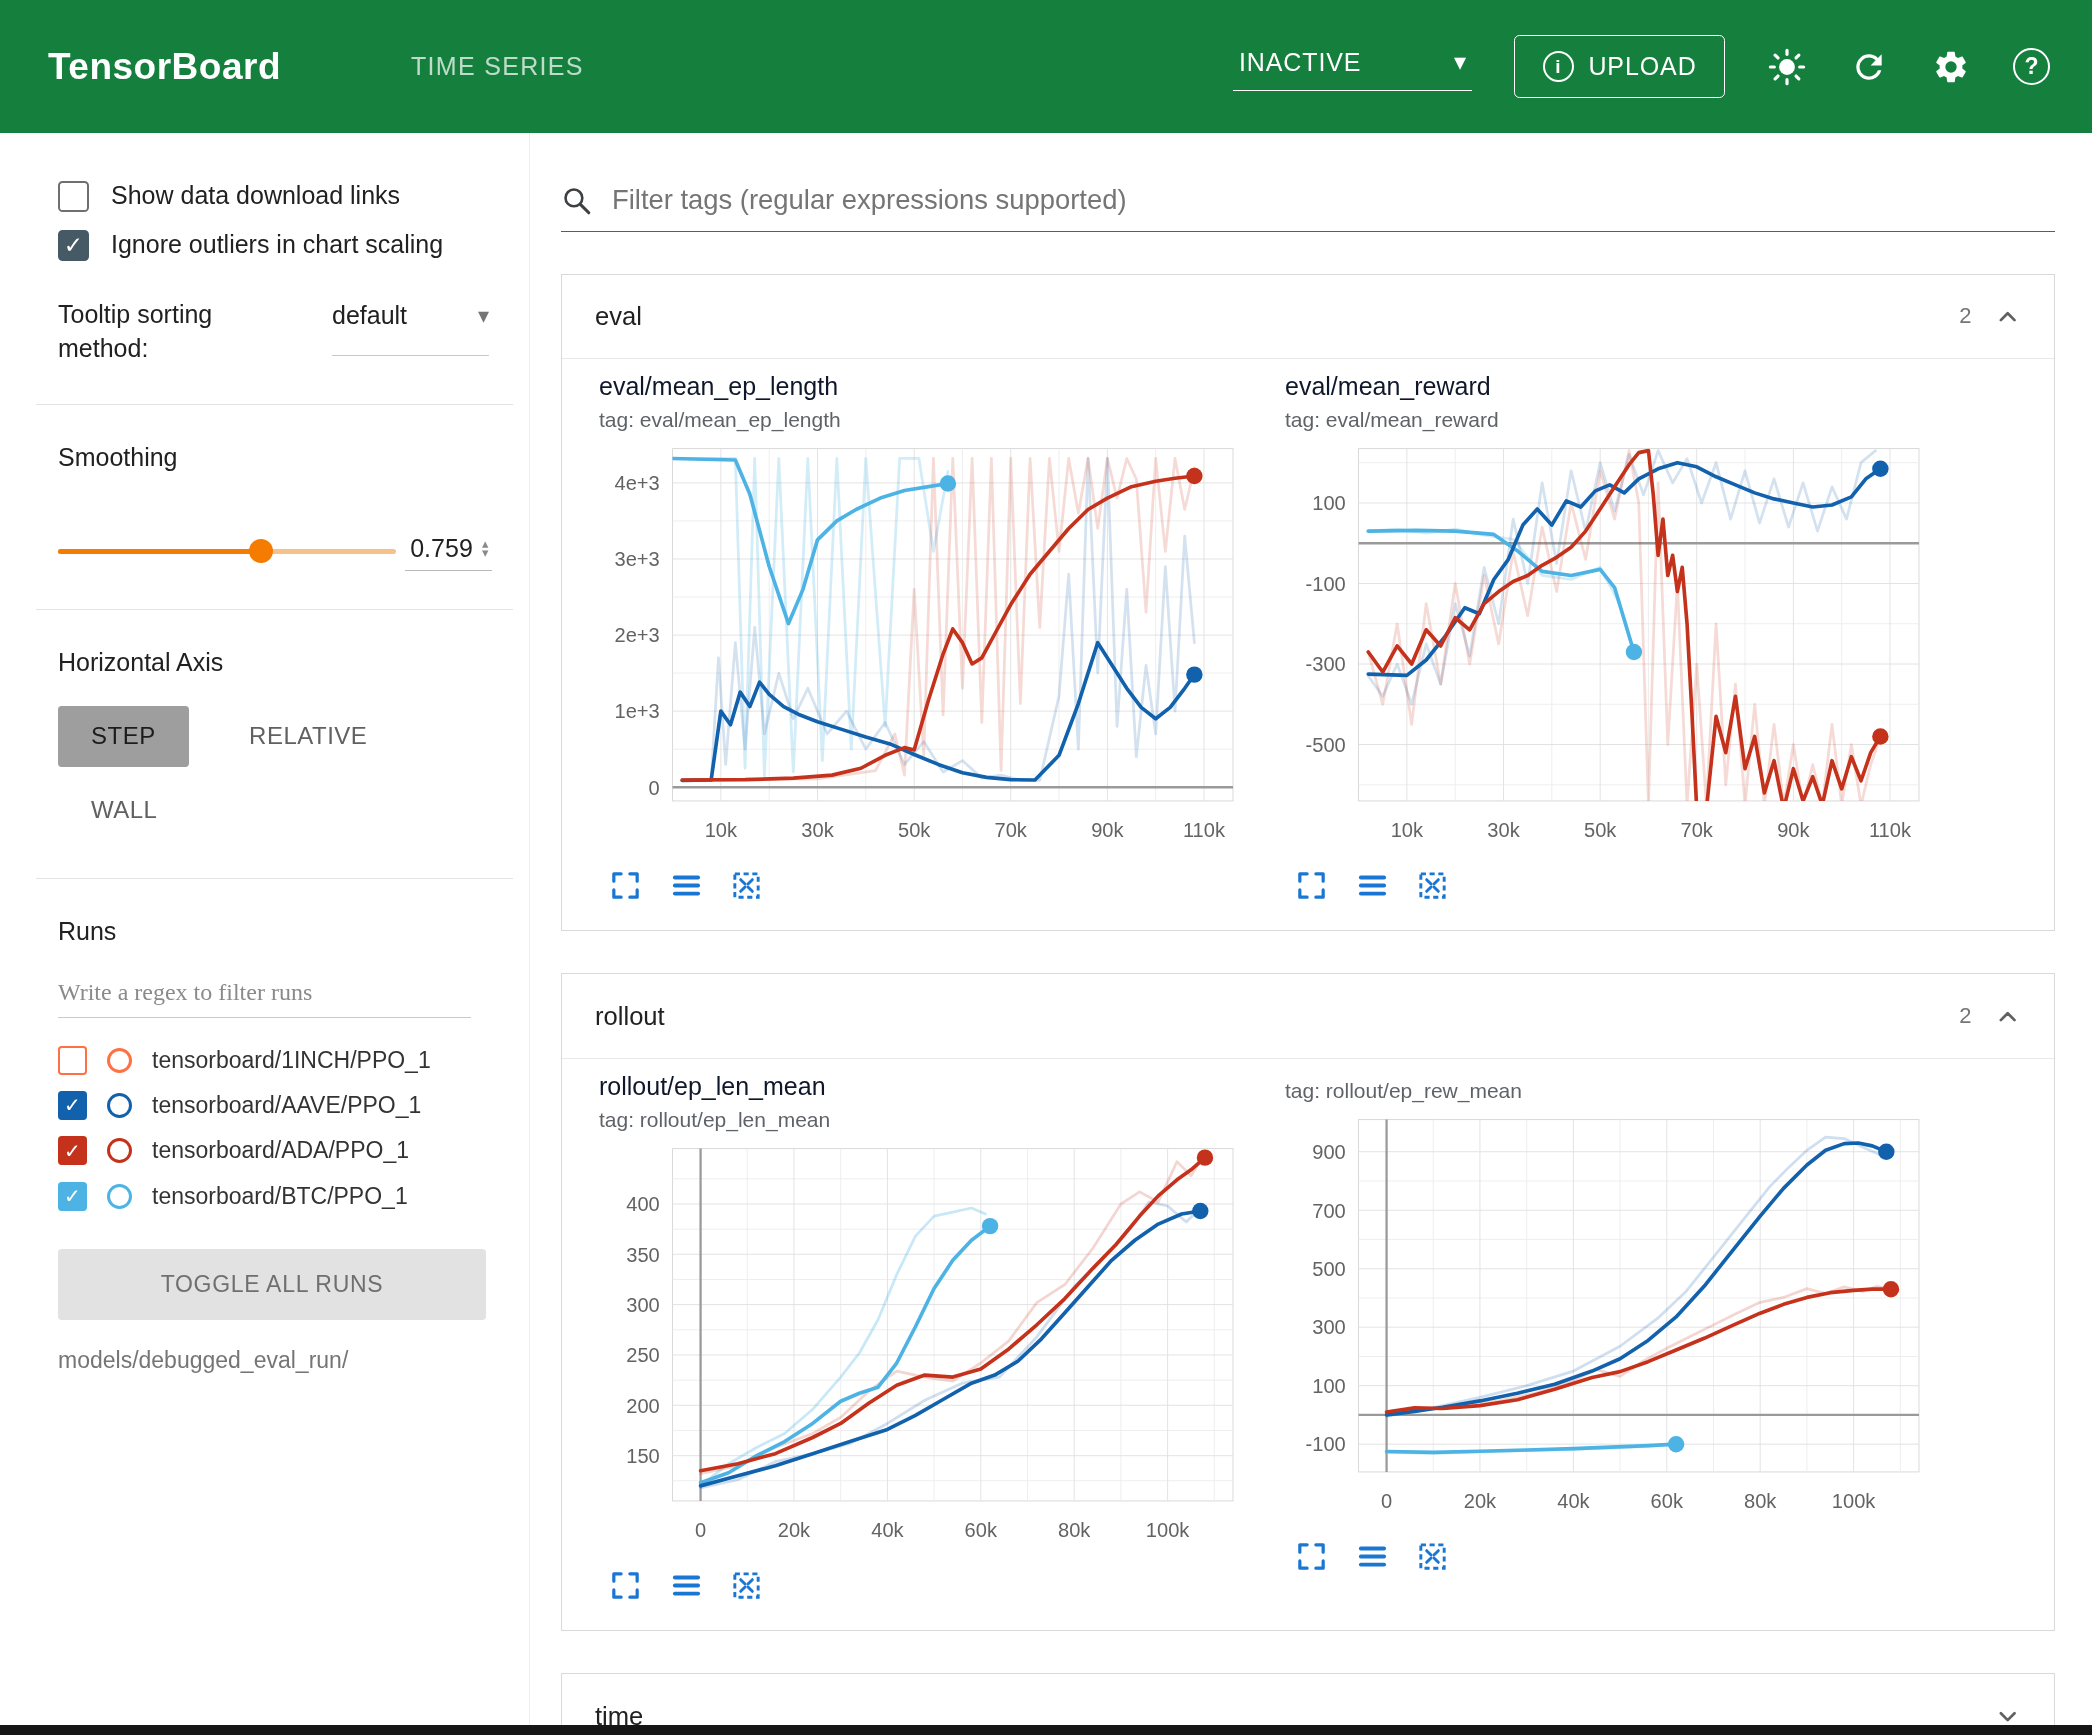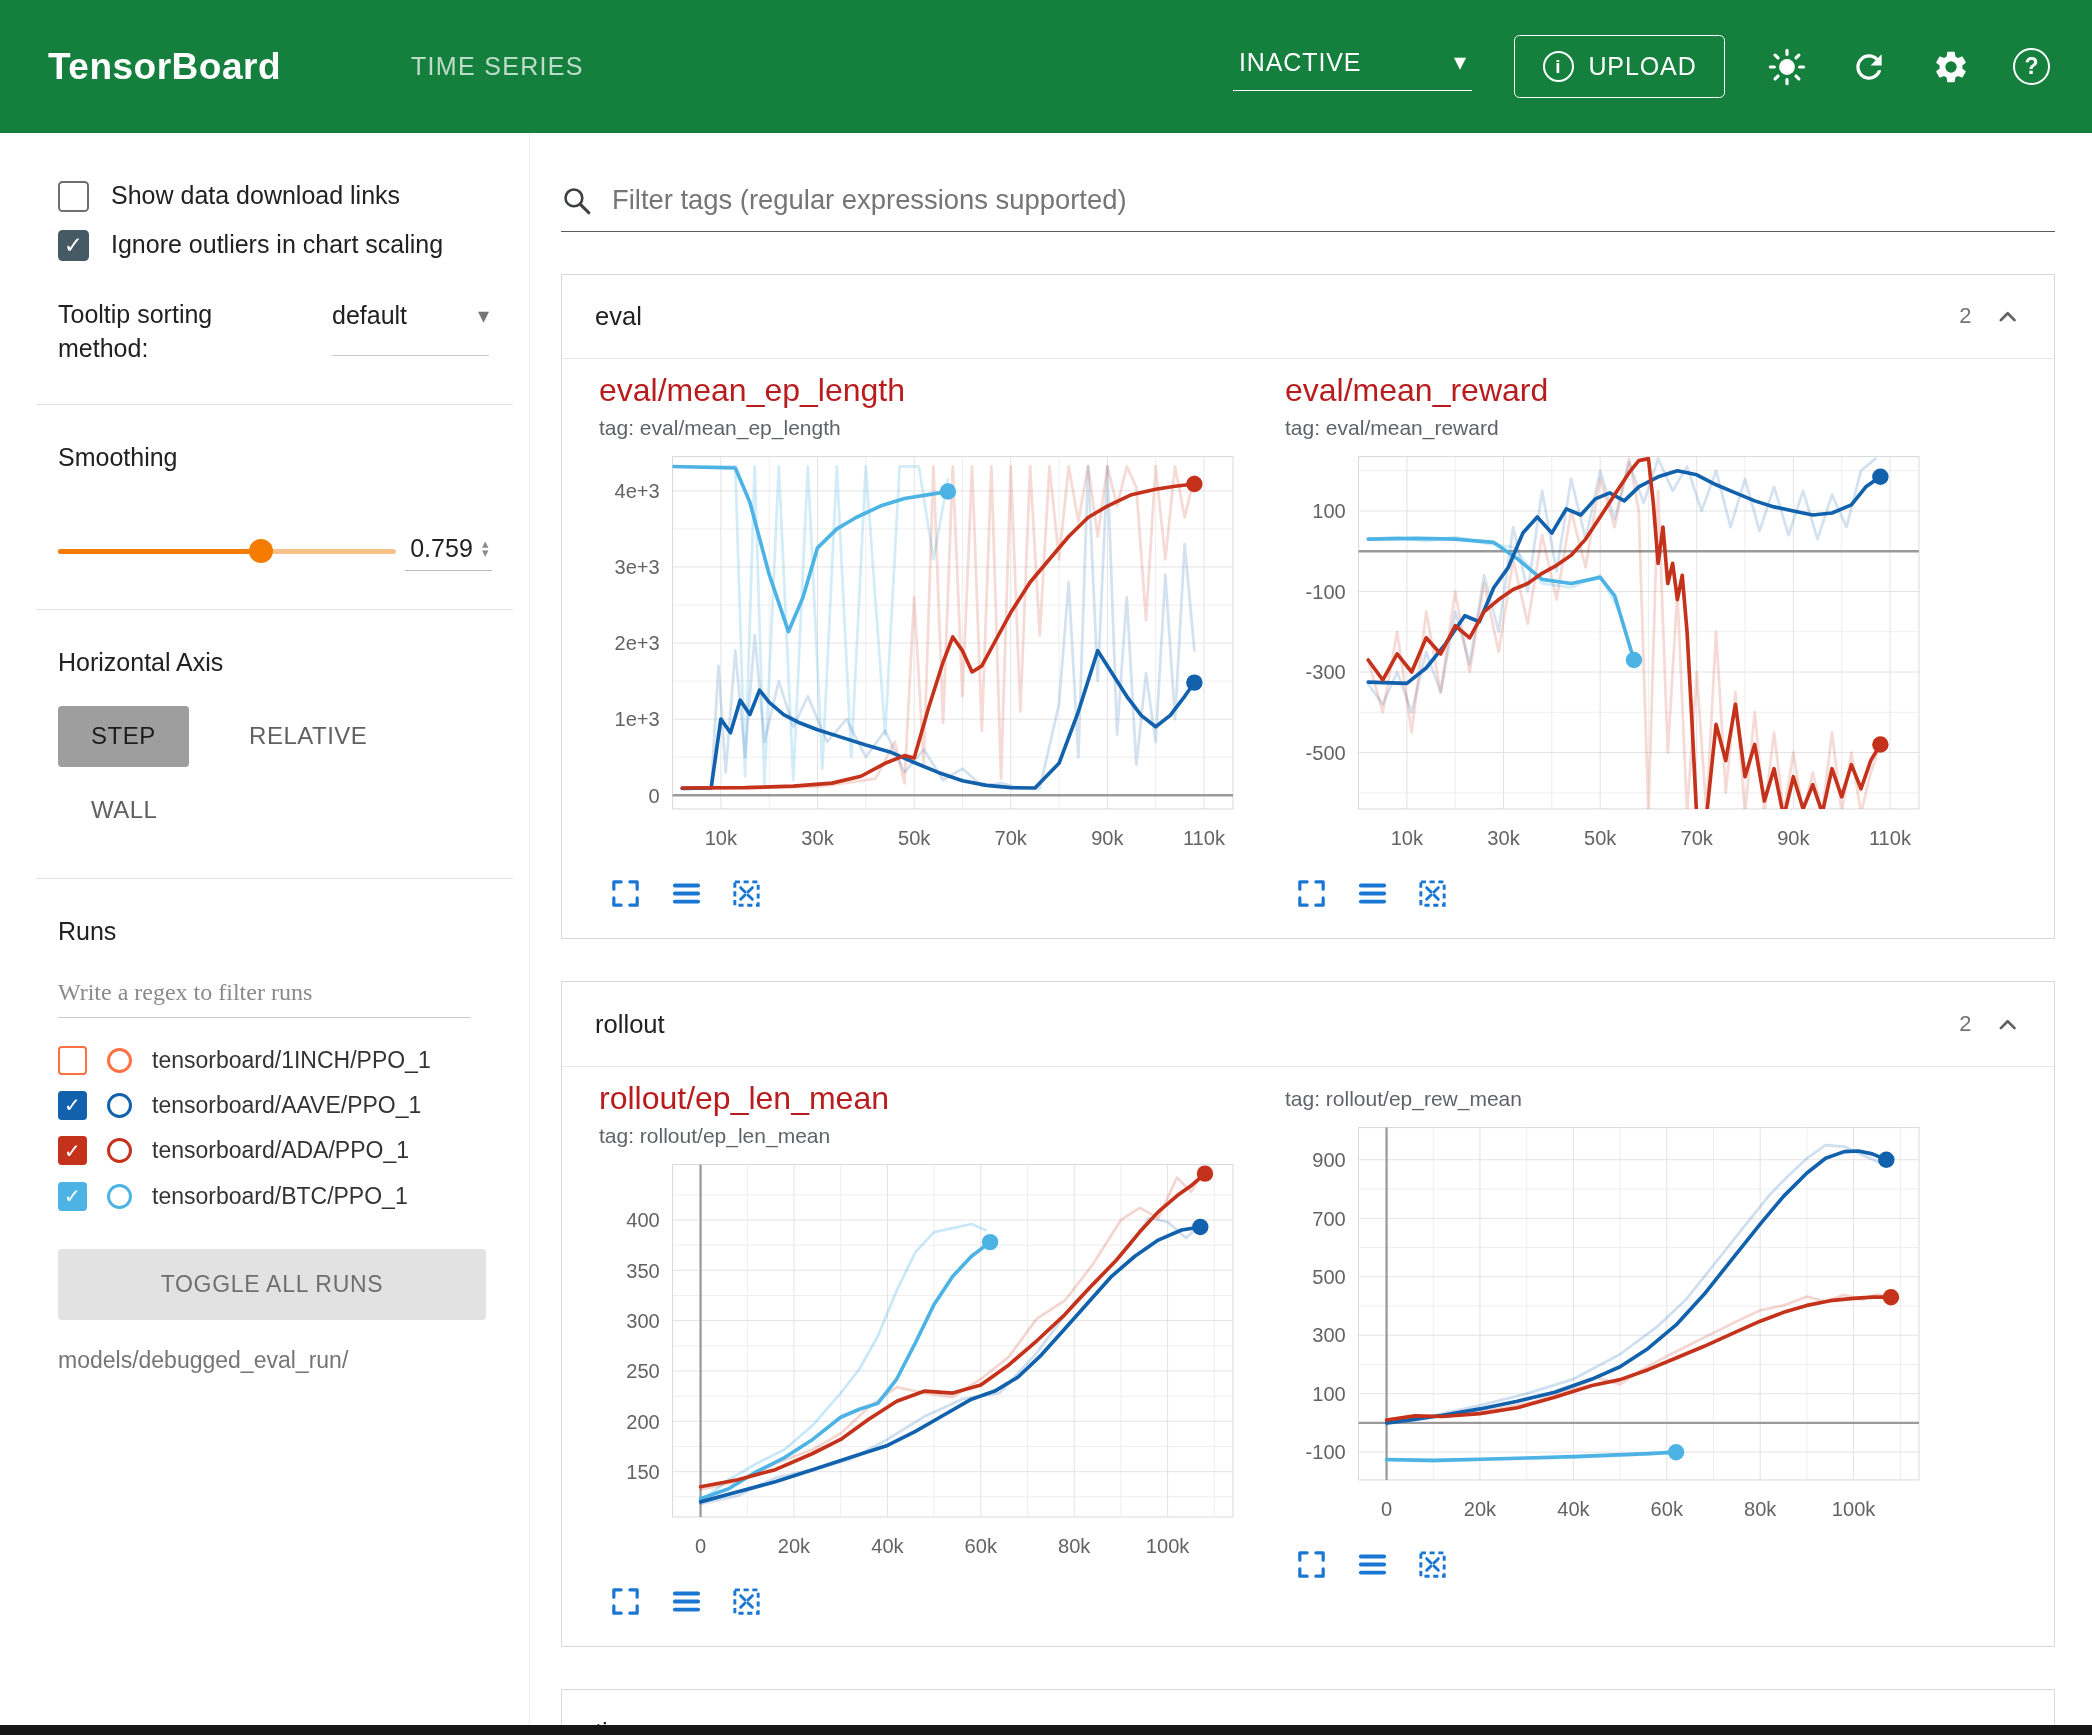--- a/index.html
+++ b/index.html
@@ -54,21 +54,21 @@
 
 .search-row{margin-top:51px;display:flex;align-items:center;gap:20px;border-bottom:1.8px solid #5c5c5c;padding-bottom:14.6px}
 .tag-filter{flex:1;border:none;outline:none;font-size:27.4px;font-family:inherit;color:#333;background:transparent}
 .tag-filter::placeholder{color:#757575}
 .card{margin-top:42px;border:0.9px solid #d9d9d9;background:#fff}
 .card-header{display:flex;align-items:center;padding:27.4px 33px;cursor:pointer}
 .card-title{font-size:25.6px;color:#212121}
 .card-right{margin-left:auto;display:flex;align-items:center;gap:22px;color:#757575;font-size:22px}
 .card-body{display:flex;padding:12.8px 18.3px 27.4px 37px;border-top:0.9px solid #e8e8e8}
 .chart-block{margin-right:46px}
-.chart-title{font-size:32px;color:#b91c1c}
+.chart-title{font-size:25px;color:#0f172a}
 .chart-sub{font-size:21px;color:#5f6368;margin-top:7.3px}
 .chart-holder{margin-top:1.8px}
 .chart-svg text{font-family:"Liberation Sans",sans-serif}
 .chart-icons{display:flex;gap:25.6px;margin-top:1.8px;margin-left:9.1px}
 .cicon{width:35px;height:35px;cursor:pointer}
 .bottom-strip{position:fixed;left:0;right:0;bottom:0;height:10px;background:#161616;z-index:9}
 </style>
 </head>
 <body>
 

